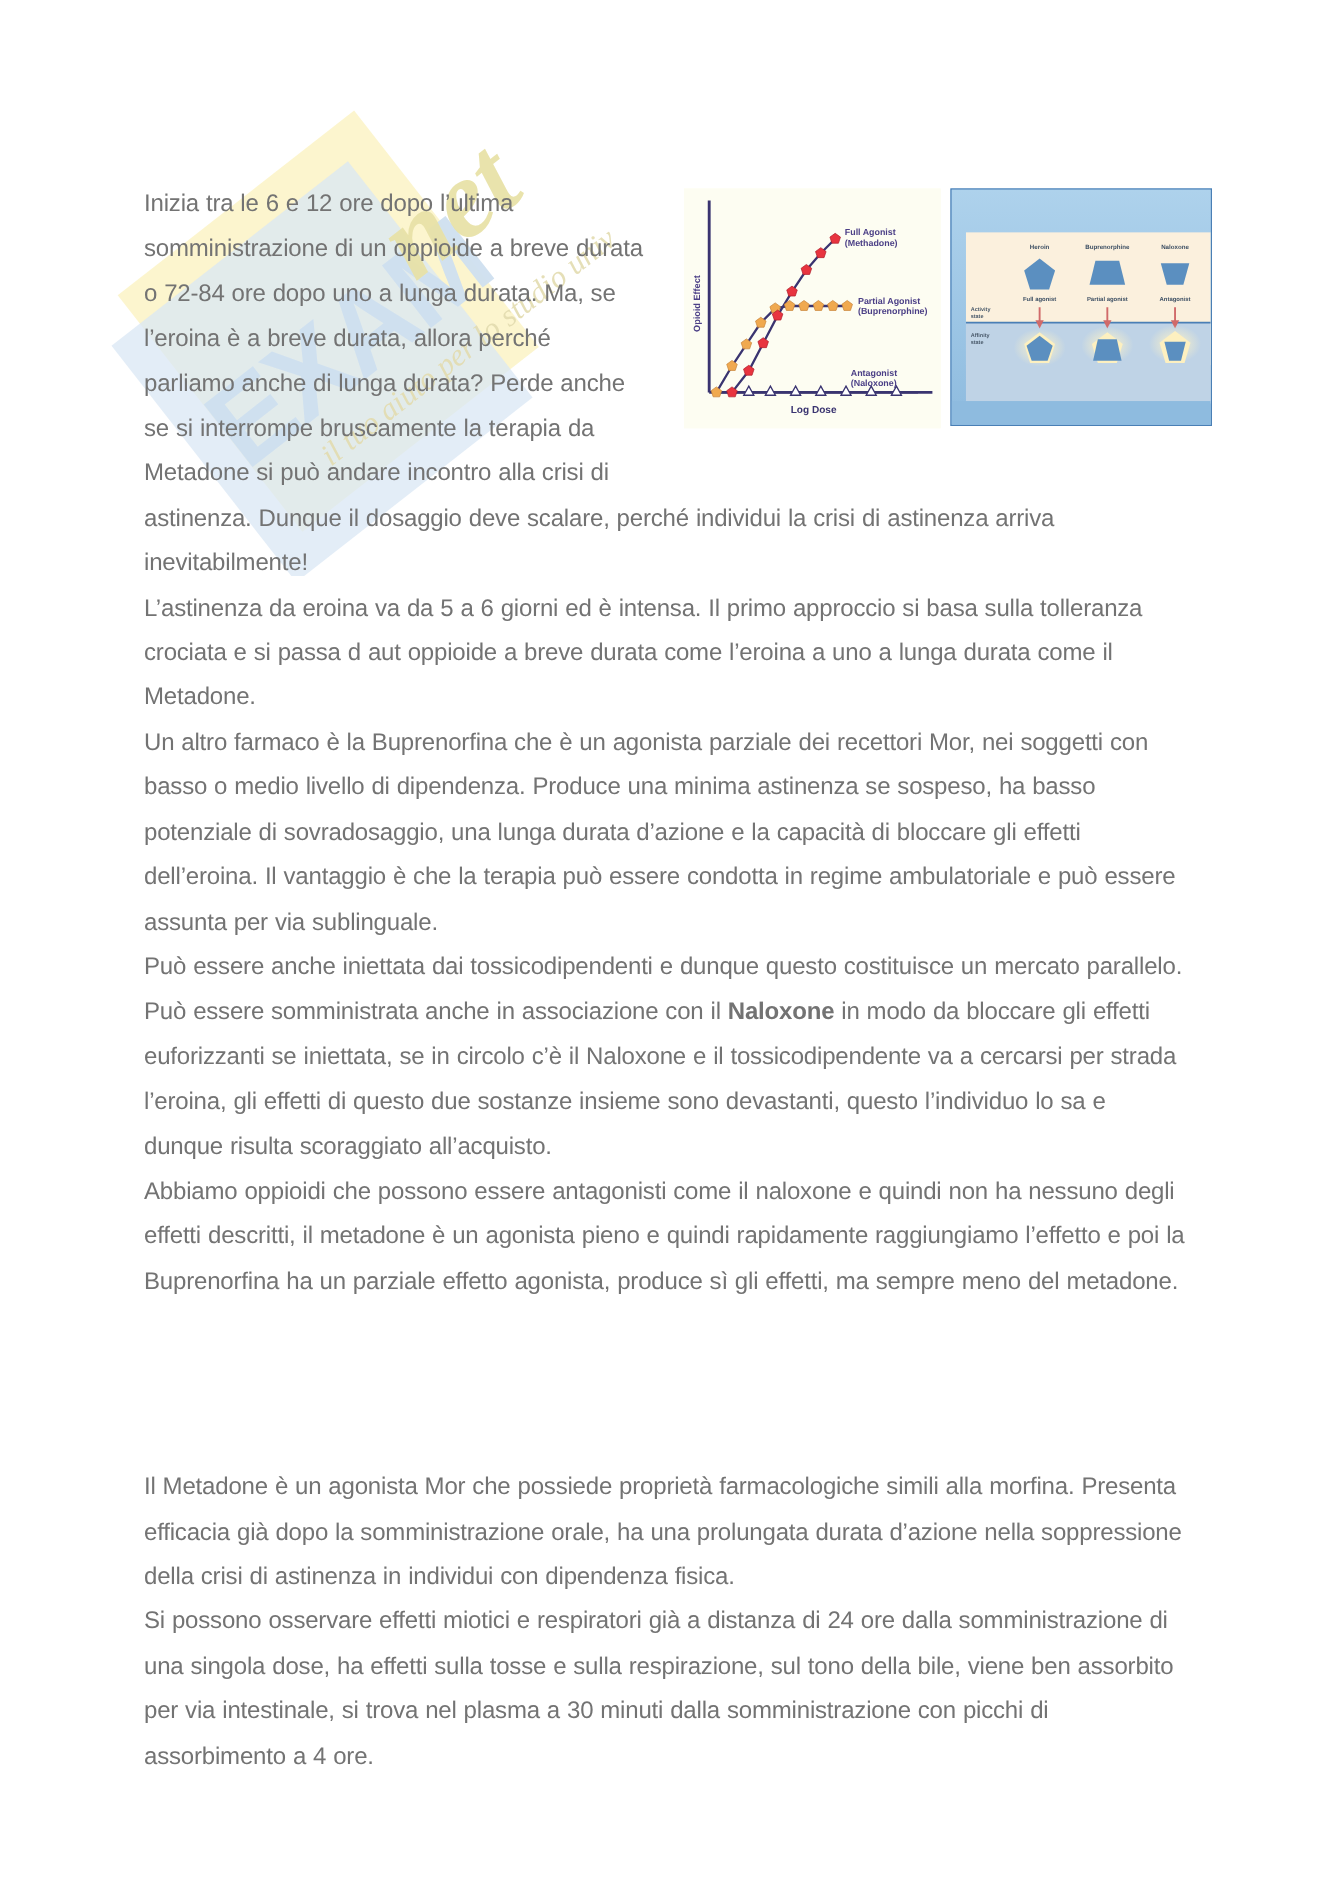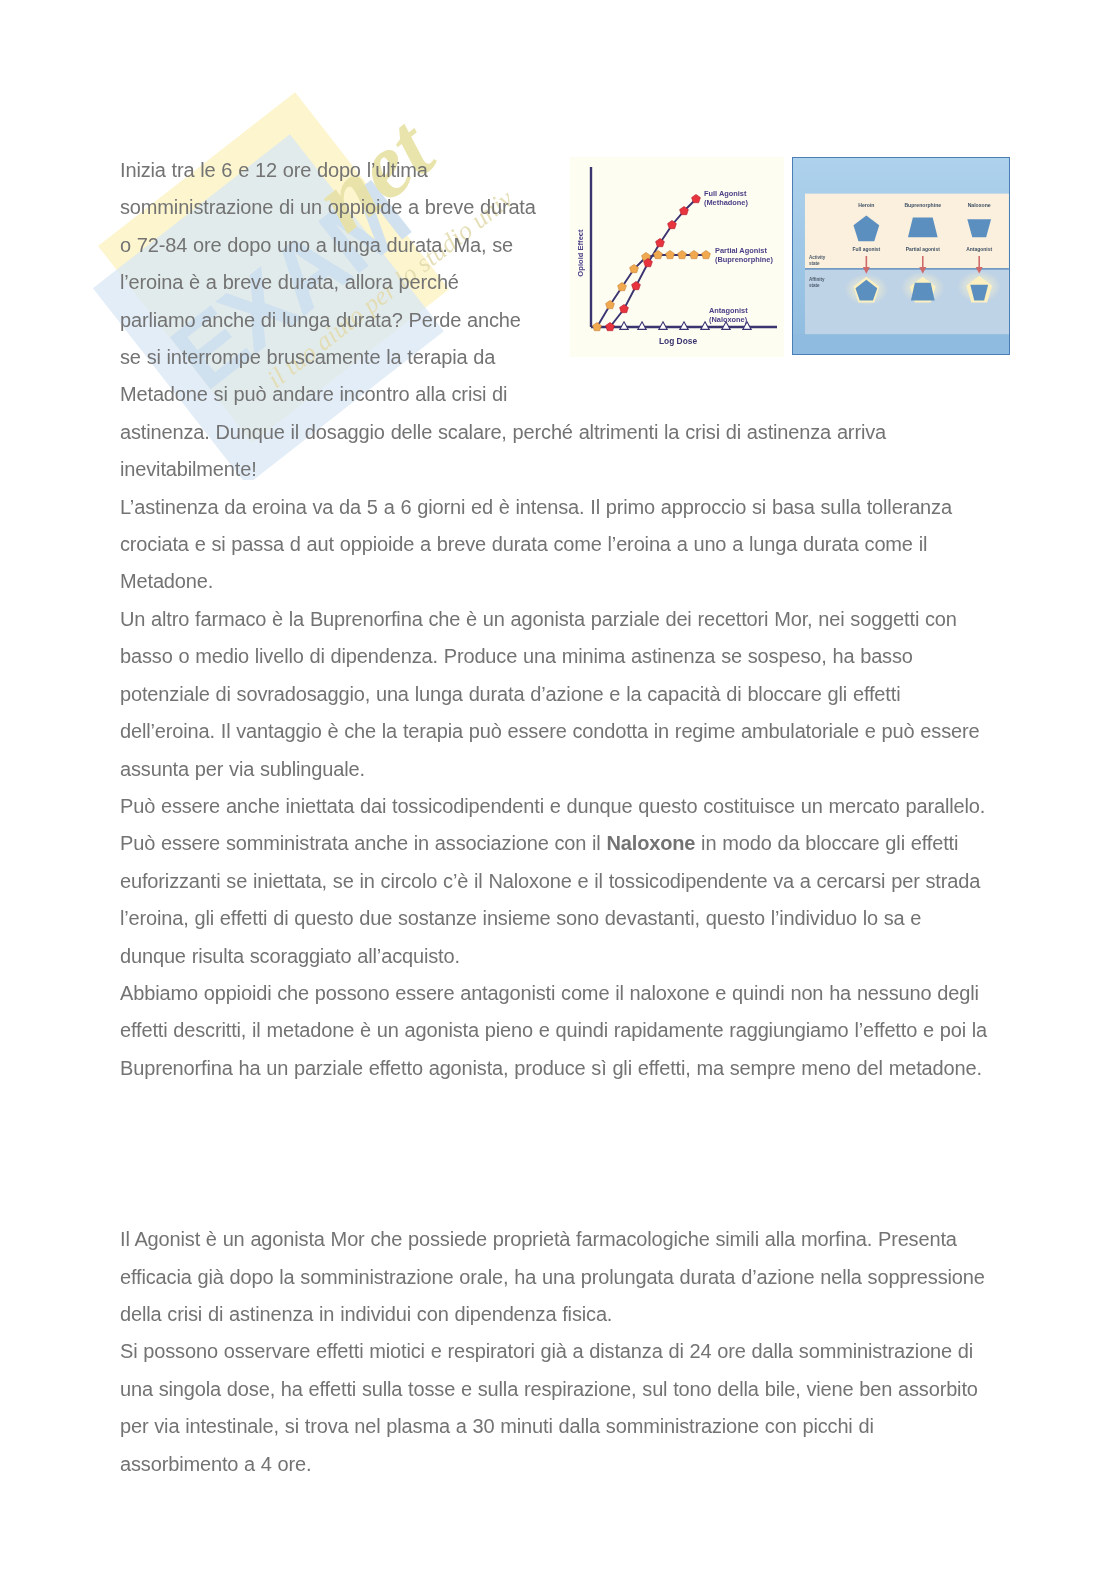--- a/index.html
+++ b/index.html
@@ -239,33 +239,33 @@
           <polygon points="179,128 197,128 193,144 183,144" fill="#5b8fc0"></polygon>
         </g>
       </svg>
     </div>
   </div>
 
   <div class="content">
 
     <p class="para wrapcol">Inizia tra le 6 e 12 ore dopo l’ultima somministrazione di un oppioide a breve durata o 72-84 ore dopo uno a lunga durata. Ma, se l’eroina è a breve durata, allora perché parliamo anche di lunga durata? Perde anche se si interrompe bruscamente la terapia da Metadone si può andare incontro alla crisi di</p>
 
-    <p class="para">astinenza. Dunque il dosaggio delle scalare, perché altrimenti la crisi di astinenza arriva inevitabilmente!</p>
+    <p class="para">astinenza. Dunque il dosaggio deve scalare, perché individui la crisi di astinenza arriva inevitabilmente!</p>
 
     <p class="para">L’astinenza da eroina va da 5 a 6 giorni ed è intensa. Il primo approccio si basa sulla tolleranza crociata e si passa d aut oppioide a breve durata come l’eroina a uno a lunga durata come il Metadone.</p>
 
     <p class="para">Un altro farmaco è la Buprenorfina che è un agonista parziale dei recettori Mor, nei soggetti con basso o medio livello di dipendenza. Produce una minima astinenza se sospeso, ha basso potenziale di sovradosaggio, una lunga durata d’azione e la capacità di bloccare gli effetti dell’eroina. Il vantaggio è che la terapia può essere condotta in regime ambulatoriale e può essere assunta per via sublinguale.</p>
 
     <p class="para"><span>Può essere anche iniettata dai tossicodipendenti e dunque questo costituisce un mercato parallelo. Può essere somministrata anche in associazione con il </span><b class="bold">Naloxone</b><span> in modo da bloccare gli effetti euforizzanti se iniettata, se in circolo c’è il Naloxone e il tossicodipendente va a cercarsi per strada l’eroina, gli effetti di questo due sostanze insieme sono devastanti, questo l’individuo lo sa e dunque risulta scoraggiato all’acquisto.</span></p>
 
     <p class="para">Abbiamo oppioidi che possono essere antagonisti come il naloxone e quindi non ha nessuno degli effetti descritti, il metadone è un agonista pieno e quindi rapidamente raggiungiamo l’effetto e poi la Buprenorfina ha un parziale effetto agonista, produce sì gli effetti, ma sempre meno del metadone.</p>
 
     <div class="spacer-lg"></div>
 
 
     <div class="spacer-md"></div>
 
-    <p class="para">Il Agonist è un agonista Mor che possiede proprietà farmacologiche simili alla morfina. Presenta efficacia già dopo la somministrazione orale, ha una prolungata durata d’azione nella soppressione della crisi di astinenza in individui con dipendenza fisica.</p>
+    <p class="para">Il Metadone è un agonista Mor che possiede proprietà farmacologiche simili alla morfina. Presenta efficacia già dopo la somministrazione orale, ha una prolungata durata d’azione nella soppressione della crisi di astinenza in individui con dipendenza fisica.</p>
 
     <p class="para">Si possono osservare effetti miotici e respiratori già a distanza di 24 ore dalla somministrazione di una singola dose, ha effetti sulla tosse e sulla respirazione, sul tono della bile, viene ben assorbito per via intestinale, si trova nel plasma a 30 minuti dalla somministrazione con picchi di assorbimento a 4 ore.</p>
 
   </div>
 </div>
 
 </body></html>

